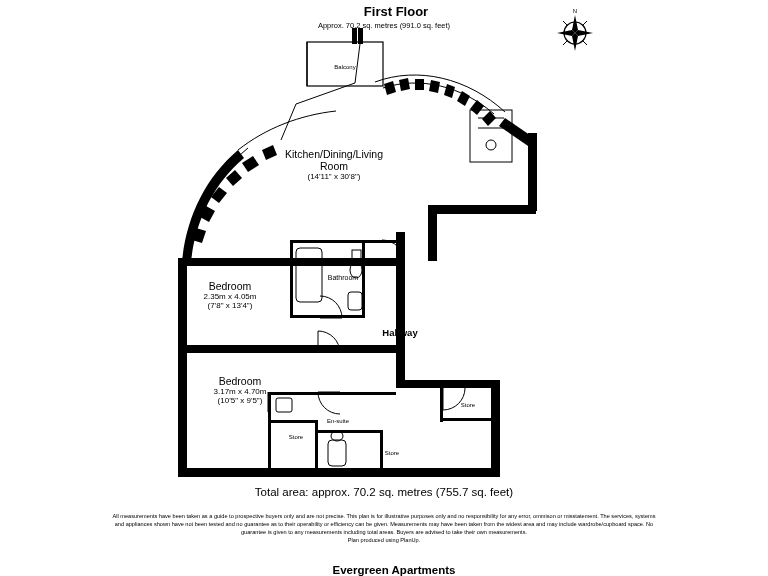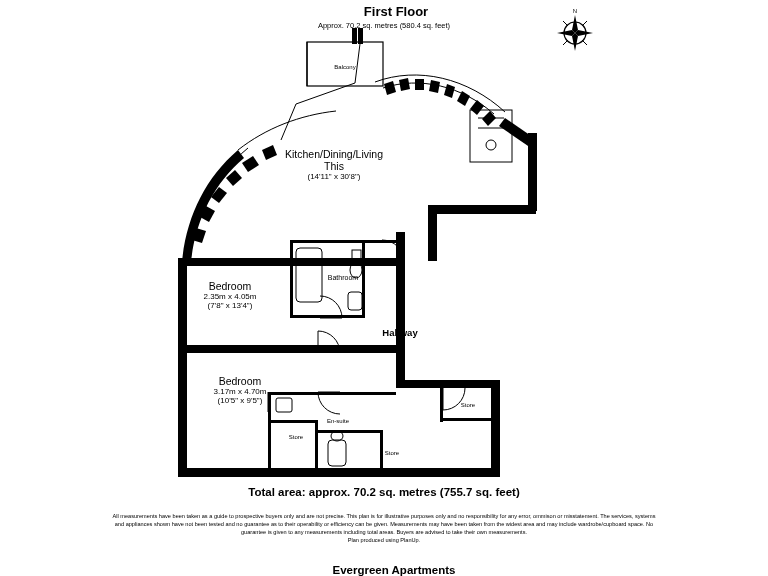--- a/index.html
+++ b/index.html
@@ -91,21 +91,21 @@
     margin-top: 11px;
   }
   
   .total-area {
     position: absolute;
     top: 486px;
     left: 0;
     width: 768px;
     text-align: center;
     font-size: 11.5px;
-    font-weight: bold;
+    font-weight: normal;
   }
   .disclaimer {
     position: absolute;
     top: 512px;
     left: 108px;
     width: 552px;
     text-align: center;
     font-size: 5.6px;
     line-height: 1.45;
   }
@@ -119,21 +119,21 @@
     font-weight: bold;
     padding-left: 10px;
   }
 </style>
 </head>
 <body>
 
 <div class="page">
 
   <div class="title">First Floor</div>
-  <div class="subtitle">Approx. 70.2 sq. metres (580.4 sq. feet)</div>
+  <div class="subtitle">Approx. 70.2 sq. metres (991.0 sq. feet)</div>
 
   <svg class="compass" viewBox="0 0 58 48">
     <circle cx="29" cy="27" r="11" fill="none" stroke="#000" stroke-width="1.2"></circle>
     <polygon points="29,9 32,24 29,27 26,24" fill="#000"></polygon>
     <polygon points="29,45 32,30 29,27 26,30" fill="#000"></polygon>
     <polygon points="11,27 26,24 29,27 26,30" fill="#000"></polygon>
     <polygon points="47,27 32,24 29,27 32,30" fill="#000"></polygon>
     <line x1="17" y1="15" x2="22" y2="20" stroke="#000" stroke-width="1"></line>
     <line x1="41" y1="15" x2="36" y2="20" stroke="#000" stroke-width="1"></line>
     <line x1="17" y1="39" x2="22" y2="34" stroke="#000" stroke-width="1"></line>
@@ -263,21 +263,21 @@
         <rect x="440" y="388" width="3" height="34" fill="#000"></rect>
         <rect x="440" y="418" width="60" height="3" fill="#000"></rect>
         <path d="M 443,388 L 443,410 M 443,410 A 22,22 0 0 0 465,388" fill="none" stroke="#000" stroke-width="1"></path>
       </g>
 
     </g>
   </svg>
 
   <div class="room-label" style="left:214px; top:148px; width:240px;">
     <span class="rname">Kitchen/Dining/Living</span>
-    <span class="rname">This</span>
+    <span class="rname">Room</span>
     <span class="rdimimp">(14'11" x 30'8")</span>
   </div>
 
   <div class="room-label" style="left:170px; top:280px; width:120px;">
     <span class="rname">Bedroom</span>
     <span class="rdim">2.35m x 4.05m</span>
     <span class="rdimimp">(7'8" x 13'4")</span>
   </div>
 
   <div class="room-label" style="left:180px; top:375px; width:120px;">

